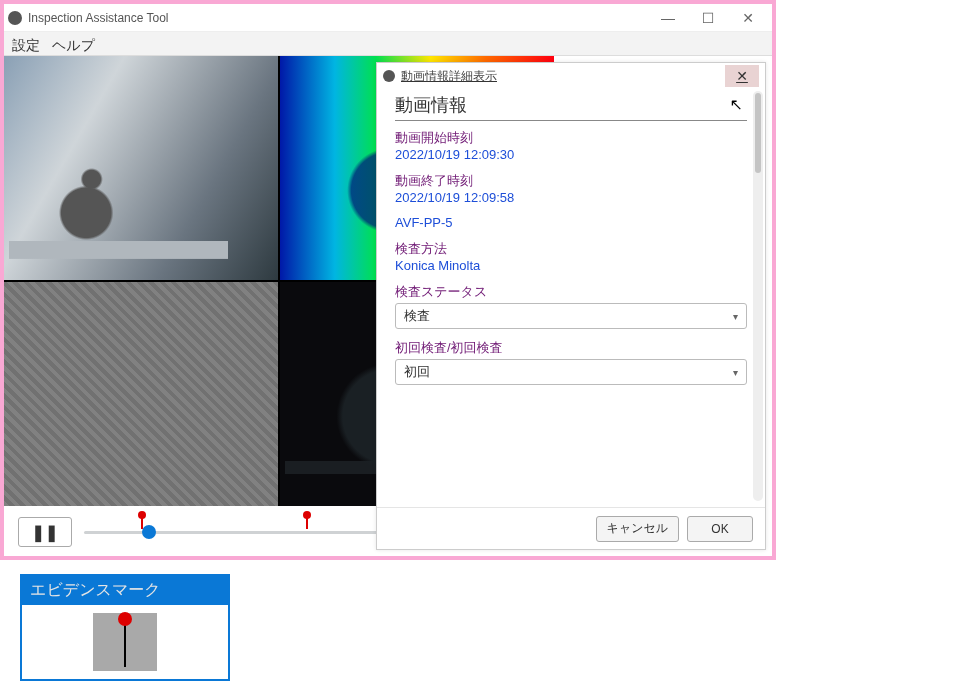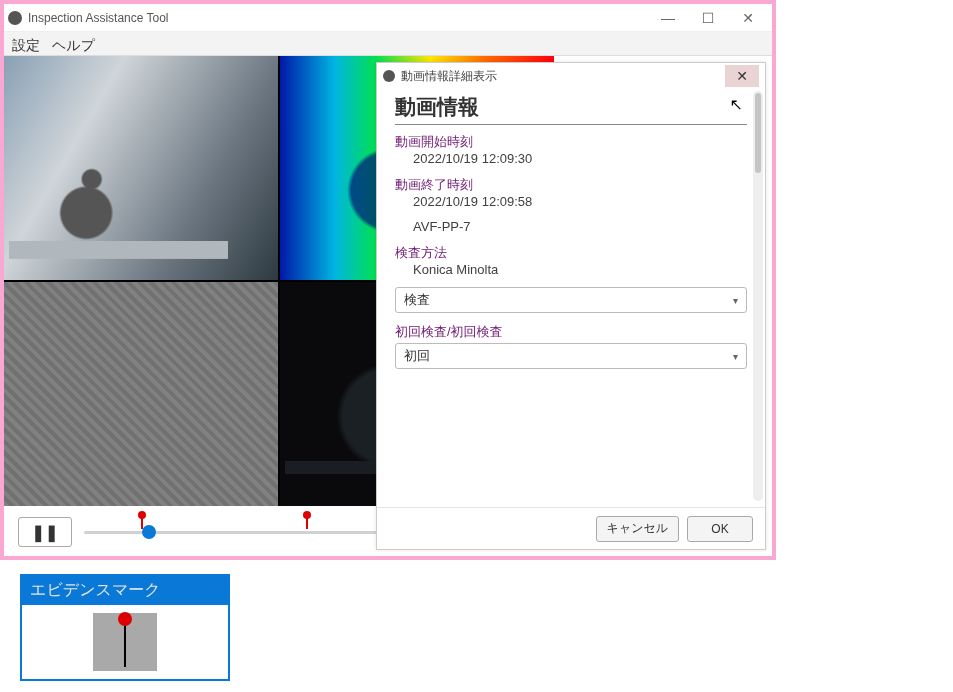--- a/index.html
+++ b/index.html
@@ -43,33 +43,33 @@
     .play-btn { width: 54px; height: 30px; border: 1px solid #aaa; border-radius: 3px; background: #fff; display: flex; align-items: center; justify-content: center; font-size: 16px; font-weight: bold;}
     .slider { flex: 1; position: relative; height: 20px; }
     .slider-track { position: absolute; top: 9px; left: 0; right: 0; height: 3px; background: #cfd2d4; border-radius: 2px;}
     .slider-thumb { position: absolute; top: 3px; width: 14px; height: 14px; border-radius: 50%; background: #0a78d6; margin-left: -7px;}
     .slider-mark { position: absolute; top: -7px; width: 2px; height: 14px; background: #d00; }
     .slider-mark::before { content:""; position:absolute; top:-4px; left:-3px; width:8px;height:8px;border-radius:50%;background:#d00;}
     .time { font-size: 14px; color: #444; min-width: 40px; text-align: right;}
 
     
     .panel { position: absolute; top: 6px; right: 6px; bottom: 6px; width: 390px; background: #fff; border:1px solid #ccc; display:flex;flex-direction:column; box-shadow: 0 0 4px rgba(0,0,0,.1);}
-    .panel-titlebar { height: 26px; display:flex; align-items:center; padding: 0 6px; }
+    .panel-titlebar { height: 26px; display:flex; align-items:center; padding: 0 6px; text-decoration: underline; }
     .panel-titlebar .titlebar-icon{width:12px;height:12px;}
     .panel-title { flex:1; font-size:12px; color:#444;}
     .panel-close { width: 34px; height:22px; display:flex;align-items:center;justify-content:center; background:#e9d3d3; font-size:14px;}
     .cursor { position:absolute; right:22px; top:32px; font-size:16px; color:#000;}
     .panel-scroll { position:absolute; right:2px; top:28px; bottom:48px; width:10px; background:#eee; border-radius:5px;}
     .panel-scroll-thumb { position:absolute; top:2px; left:2px; right:2px; height:80px; background:#c4c4c4; border-radius:4px;}
 
     .panel-body { padding: 4px 18px 6px 18px; flex:1; overflow:hidden;}
-    .panel-heading { font-size:21px; font-weight:bold; border-bottom:1px solid #888; padding-bottom:3px; margin-bottom:8px;}
+    .panel-heading { font-size:18px; font-weight:normal; border-bottom:1px solid #888; padding-bottom:3px; margin-bottom:8px;}
     .field { margin-bottom: 10px; }
     .field-label { font-size:13px; color:#701a75; }
-    .field-value { font-size:13px; color:#404040;margin-left:18px; }
+    .field-value { font-size:13px; color:#1d4ed8; }
     .select { margin-top:2px; width:100%; height:26px; border:1px solid #bbb; border-radius:3px; padding:0 8px; background:#fff; display:flex;align-items:center;justify-content:space-between; font-size:13px;}
     .select-caret { font-size:10px; color:#666;}
 
     .panel-footer { height: 42px; display:flex; align-items:center; justify-content:flex-end; gap:8px; padding: 18px 12px; border-top:1px solid #e5e5e5;}
     .btn { min-width: 66px; height:26px; padding:0 10px; border:1px solid #aaa; border-radius:3px; background:#f4f4f4; font-size:12px; display:flex;align-items:center;justify-content:center;}
 
     
     .legend { width: 210px; margin-top: 14px; margin-left: 20px; border:2px solid #0a78d6;}
     .legend-header { background:#0a78d6; color:#e5e5e5; padding:4px 8px; font-size:16px;}
     .legend-body { height: 74px; display:flex; align-items:center; justify-content:center; background:#fff;}
@@ -137,27 +137,28 @@
 
         <div class="field">
           <div class="field-label">動画開始時刻</div>
           <div class="field-value">2022/10/19 12:09:30</div>
         </div>
         <div class="field">
           <div class="field-label">動画終了時刻</div>
           <div class="field-value">2022/10/19 12:09:58</div>
         </div>
         <div class="field">
-          <div class="field-value">AVF-PP-7</div>
+          <div class="field-value">AVF-PP-5</div>
         </div>
         <div class="field">
           <div class="field-label">検査方法</div>
           <div class="field-value">Konica Minolta</div>
         </div>
         <div class="field">
+          <div class="field-label">検査ステータス</div>
           <div class="select">
             <span>検査</span>
             <span class="select-caret">▾</span>
           </div>
         </div>
         <div class="field">
           <div class="field-label">初回検査/初回検査</div>
           <div class="select">
             <span>初回</span>
             <span class="select-caret">▾</span>

